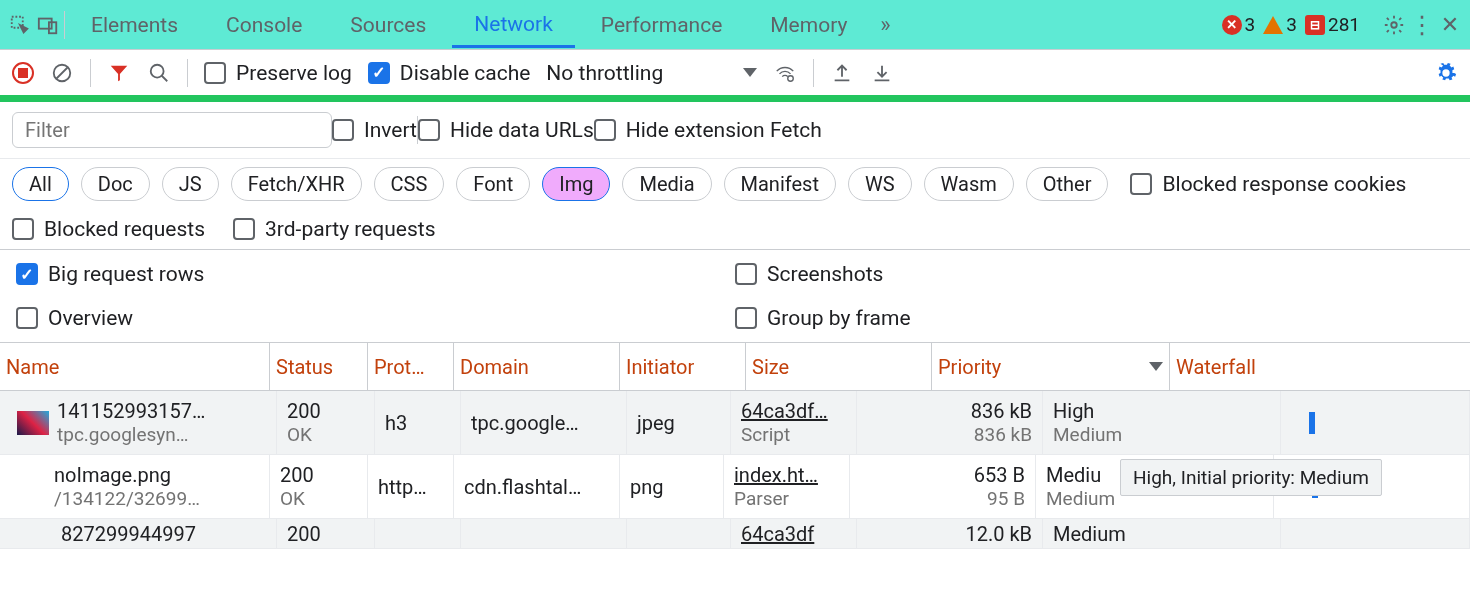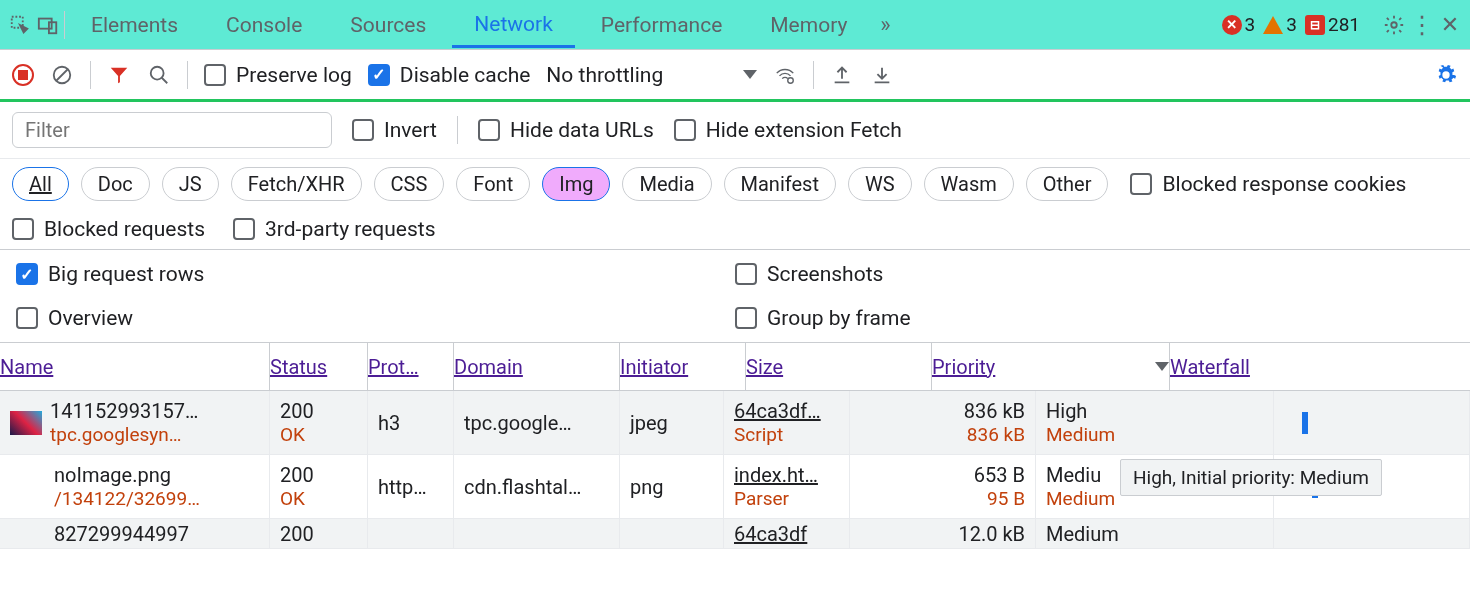--- a/index.html
+++ b/index.html
@@ -7,46 +7,46 @@
 .topbar{display:flex;align-items:center;height:50px;background:#5eead4;border-bottom:1px solid #cacdd1;padding:0 8px;gap:4px;}
 .tab{padding:10px 22px;color:#5f6368;cursor:pointer;font-size:21px;}
 .tab.active{color:#1a73e8;border-bottom:3px solid #1a73e8;padding-bottom:9px;}
 .ic{width:24px;height:24px;display:inline-flex;align-items:center;justify-content:center;color:#5f6368;}
 .spacer{flex:1;}
 .counts{display:flex;align-items:center;gap:8px;font-size:19px;}
 .ecount{display:flex;align-items:center;gap:3px;}
 .red-circ{width:20px;height:20px;border-radius:50%;background:#d93025;color:#fff;display:flex;align-items:center;justify-content:center;font-size:13px;font-weight:bold;}
 .warn-tri{width:0;height:0;border-left:10px solid transparent;border-right:10px solid transparent;border-bottom:18px solid #e37400;}
 .red-sq{width:20px;height:20px;background:#d93025;color:#fff;display:flex;align-items:center;justify-content:center;font-size:12px;font-weight:bold;border-radius:3px;}
-.toolbar{display:flex;align-items:center;height:52px;padding:0 12px;gap:16px;border-bottom:3px solid #22c55e;}
+.toolbar{display:flex;align-items:center;height:52px;padding:0 12px;gap:16px;border-bottom:7px solid #22c55e;}
 .rec{width:22px;height:22px;border:2px solid #d93025;border-radius:50%;display:flex;align-items:center;justify-content:center;}
 .rec::after{content:"";width:10px;height:10px;background:#d93025;}
 .divider{width:1px;height:28px;background:#cacdd1;}
 .cbx{width:22px;height:22px;border:2px solid #5f6368;border-radius:4px;display:inline-flex;align-items:center;justify-content:center;flex-shrink:0;}
 .cbx.checked{background:#1a73e8;border-color:#1a73e8;color:#fff;}
 .cbx.checked::after{content:"✓";font-size:16px;font-weight:bold;}
 .lbl{display:flex;align-items:center;gap:10px;font-size:21px;cursor:pointer;}
 .select{display:flex;align-items:center;gap:80px;font-size:21px;cursor:pointer;}
-.filterbar{padding:10px 12px;display:flex;align-items:center;gap:20px;border-bottom:1px solid #e8eaed;}
+.filterbar{padding:10px 12px;display:flex;align-items:center;border-bottom:1px solid #e8eaed;}
 .filter-input{width:320px;height:36px;border:1px solid #cacdd1;border-radius:6px;padding:0 12px;font-size:20px;color:#80868b;background:#fff;outline:none;}
 .pillrow{padding:8px 12px;display:flex;align-items:center;gap:12px;flex-wrap:wrap;}
 .pill{padding:4px 16px;border:1px solid #cacdd1;border-radius:18px;font-size:20px;cursor:pointer;background:#fff;}
-.pill.sel{border-color:#1a73e8;text-decoration:underline;}
+.pill.sel{border-color:#1a73e8;}
 .pill.active{background:#f0abfc;border-color:#1a73e8;}
 .chkrow{padding:8px 12px;display:flex;align-items:center;gap:28px;border-bottom:1px solid #cacdd1;}
 .optrow{padding:12px 16px;display:flex;border-bottom:1px solid #cacdd1;}
 .optcol{flex:1;display:flex;flex-direction:column;gap:20px;}
 .table{width:100%;}
 .thead{display:flex;height:48px;border-bottom:1px solid #cacdd1;background:#fff;}
-.th{padding:0 0;display:flex;align-items:center;font-size:20px;color:#4c1d95;border-right:1px solid #cacdd1;overflow:hidden;white-space:nowrap;text-decoration:underline;}
+.th{padding:0 6px;display:flex;align-items:center;font-size:20px;color:#c2410c;border-right:1px solid #cacdd1;overflow:hidden;white-space:nowrap;}
 .th:last-child{border-right:none;}
 .tr{display:flex;border-bottom:1px solid #e8eaed;position:relative;}
-.tr.alt{background:#f1f3f4;}
+.tr.alt{background:#f1f3f4;padding-left:7px;}
 .td{padding:8px 10px;display:flex;flex-direction:column;justify-content:center;font-size:20px;border-right:1px solid #e8eaed;overflow:hidden;white-space:nowrap;}
-.td .sub{color:#c2410c;font-size:19px;}
+.td .sub{color:#737373;font-size:19px;}
 .td.right{align-items:flex-end;}
 .thumb{width:32px;height:24px;background:linear-gradient(45deg,#1a1a4a,#d24,#2ad);margin-right:8px;flex-shrink:0;}
 .link{text-decoration:underline;cursor:pointer;}
 .col-name{width:270px;}
 .col-status{width:98px;}
 .col-prot{width:86px;}
 .col-domain{width:166px;}
 .col-type{width:104px;}
 .col-init{width:126px;}
 .col-size{width:186px;}

